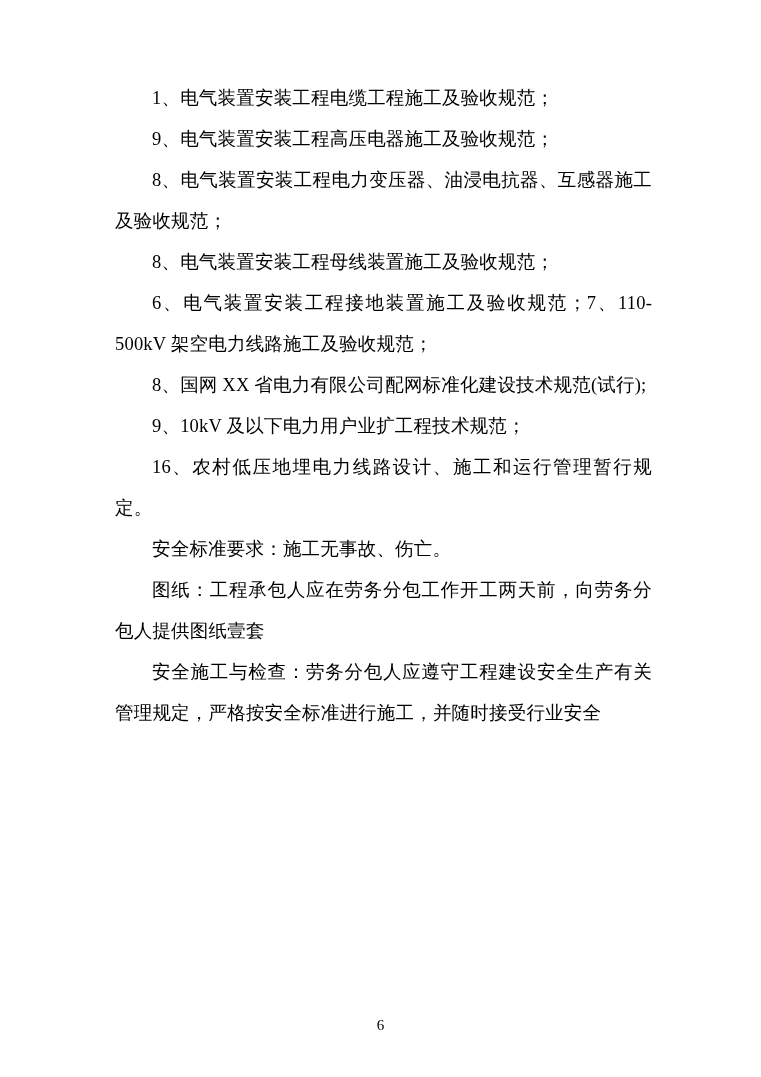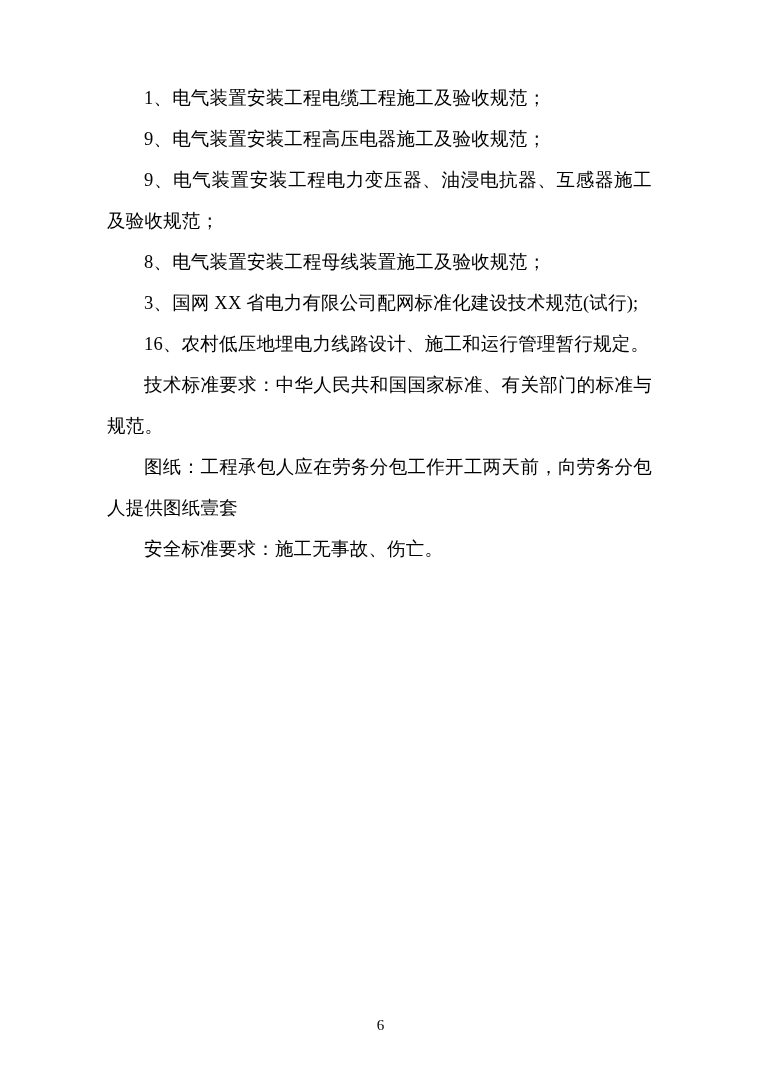--- a/index.html
+++ b/index.html
@@ -21,43 +21,45 @@
     left: 107px;
     top: 78px;
     width: 545px;
   }
   .para {
     font-size: 18.5px;
     line-height: 41px;
     text-align: justify;
     text-justify: inter-ideograph;
     text-indent: 2em;
-    margin: 0 0 0 0;
+    margin: 0 0 0 8px;
     letter-spacing: 0.2px;
   }
   .page-number {
     position: absolute;
     left: 0;
     right: 0;
     top: 1017px;
     text-align: center;
     font-size: 15px;
     font-family: "Liberation Serif", "DejaVu Serif", serif;
     color: #000000;
   }
 </style>
 </head>
 <body>
 
 <div class="page">
   <div class="content">
     <p class="para">1、电气装置安装工程电缆工程施工及验收规范；</p>
     <p class="para">9、电气装置安装工程高压电器施工及验收规范；</p>
-    <p class="para">9、电气装置安装工程电力变压器、油浸电抗器、互感器施工及验收规范；</p>
+    <p class="para">8、电气装置安装工程电力变压器、油浸电抗器、互感器施工及验收规范；</p>
     <p class="para">8、电气装置安装工程母线装置施工及验收规范；</p>
-    <p class="para">3、国网 XX 省电力有限公司配网标准化建设技术规范(试行);</p>
+    <p class="para">6、电气装置安装工程接地装置施工及验收规范；7、110-500kV 架空电力线路施工及验收规范；</p>
+    <p class="para">8、国网 XX 省电力有限公司配网标准化建设技术规范(试行);</p>
+    <p class="para">9、10kV 及以下电力用户业扩工程技术规范；</p>
     <p class="para">16、农村低压地埋电力线路设计、施工和运行管理暂行规定。</p>
-    <p class="para">技术标准要求：中华人民共和国国家标准、有关部门的标准与规范。</p>
+    <p class="para">安全标准要求：施工无事故、伤亡。</p>
     <p class="para">图纸：工程承包人应在劳务分包工作开工两天前，向劳务分包人提供图纸壹套</p>
-    <p class="para">安全标准要求：施工无事故、伤亡。</p>
+    <p class="para">安全施工与检查：劳务分包人应遵守工程建设安全生产有关管理规定，严格按安全标准进行施工，并随时接受行业安全</p>
   </div>
   <div class="page-number">6</div>
 </div>
 
 </body></html>

